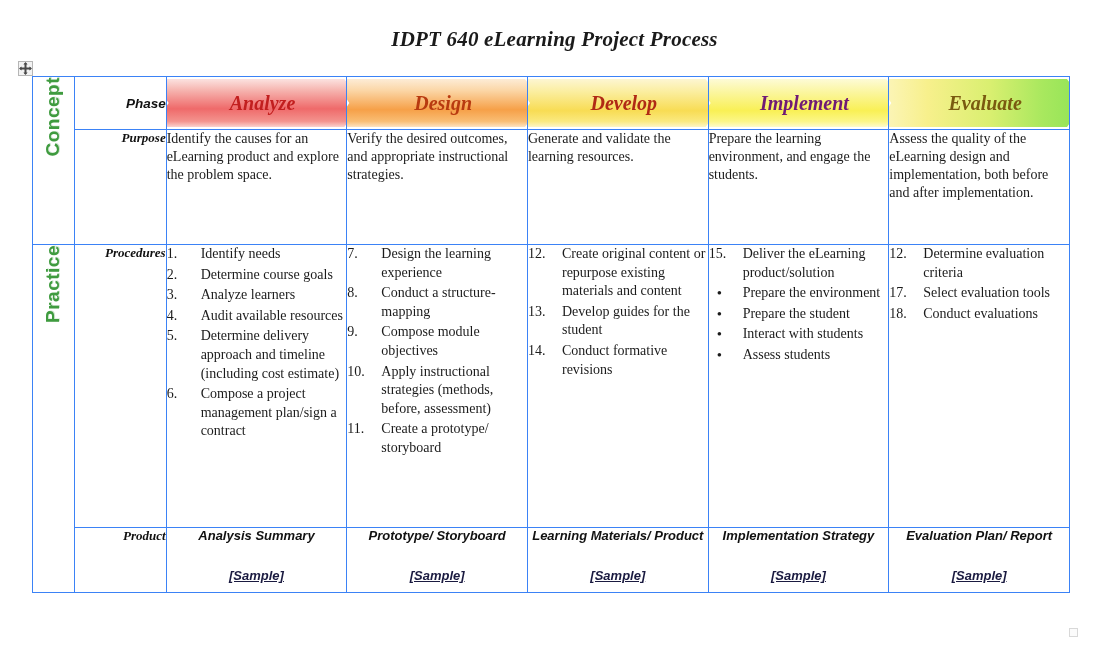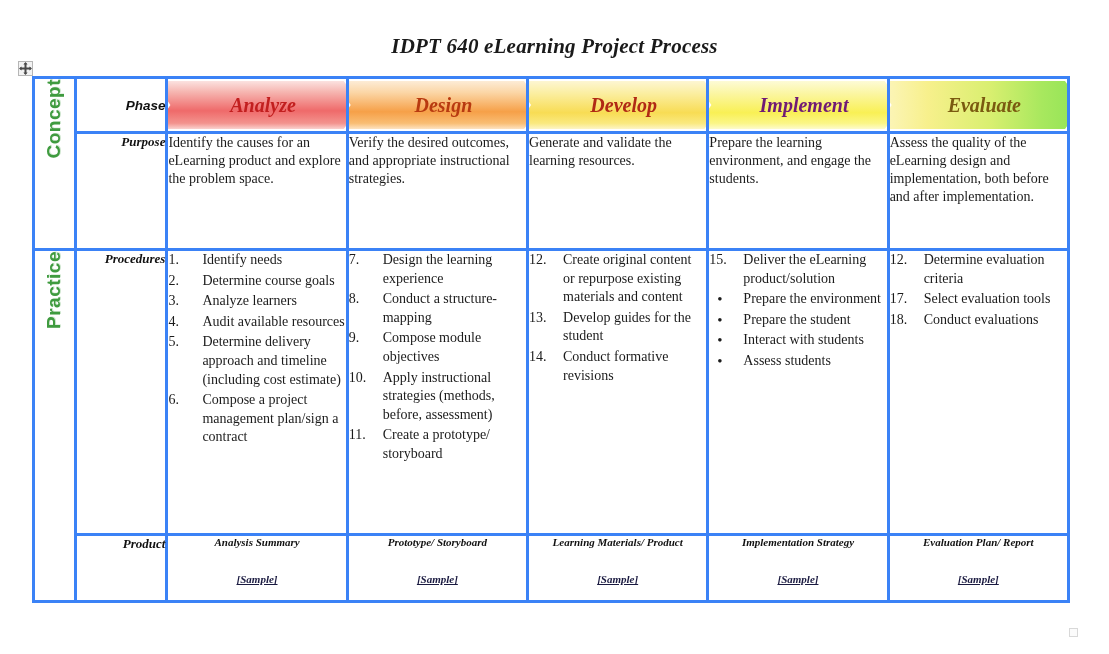--- a/index.html
+++ b/index.html
@@ -12,21 +12,21 @@
     height: 654px;
     font-family: "Liberation Serif", serif;
     position: relative;
     overflow: hidden;
   }
 
   
   .doc-title {
     position: absolute;
     left: 0;
-    top: 34px;
+    top: 27px;
     width: 1109px;
     text-align: center;
     font-family: "Liberation Serif", serif;
     font-weight: bold;
     font-style: italic;
     font-size: 21px;
     color: #1a1a1a;
     letter-spacing: 0.2px;
   }
 
@@ -58,21 +58,21 @@
   
   table.matrix {
     position: absolute;
     left: 32px;
     top: 76px;
     width: 1038px;
     border-collapse: collapse;
     table-layout: fixed;
   }
   table.matrix td {
-    border: 3px solid #3b82f6;
+    border: 1px solid #3b82f6;
     vertical-align: top;
     padding: 0;
   }
   .outer-top td { border-top: 1.5px solid #000; }
 
   
   .c-band  { width: 40px; }
   .c-label { width: 88px; }
   .c-phase { width: 173px; }
 
@@ -197,24 +197,24 @@
     text-align: left;
   }
   .proc li.bullet .mk {
     left: 8px;
     font-size: 15px;
     line-height: 1.2;
   }
 
   
   .product {
-    font-family: Liberation Serif, serif;
-    font-weight: bold;
-    font-style: italic;
-    font-size: 11px;
+    font-family: Liberation Sans, sans-serif;
+    font-weight: bold;
+    font-style: italic;
+    font-size: 13px;
     line-height: 1.22;
     color: #111;
     text-align: center;
     padding: 9px 6px 6px 6px;
     height: 64px;
   }
   .product .sample {
     display: block;
     margin-top: 24px;
     color: #1a1a40;

